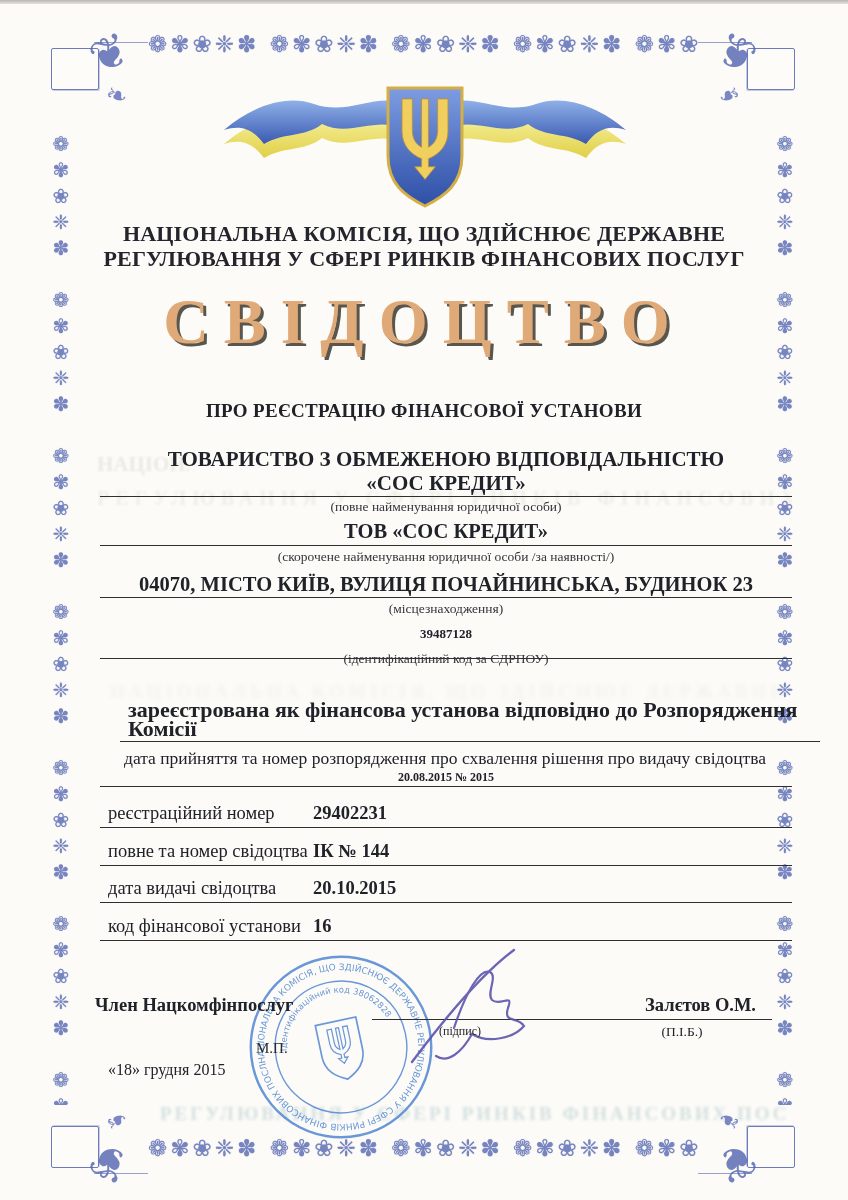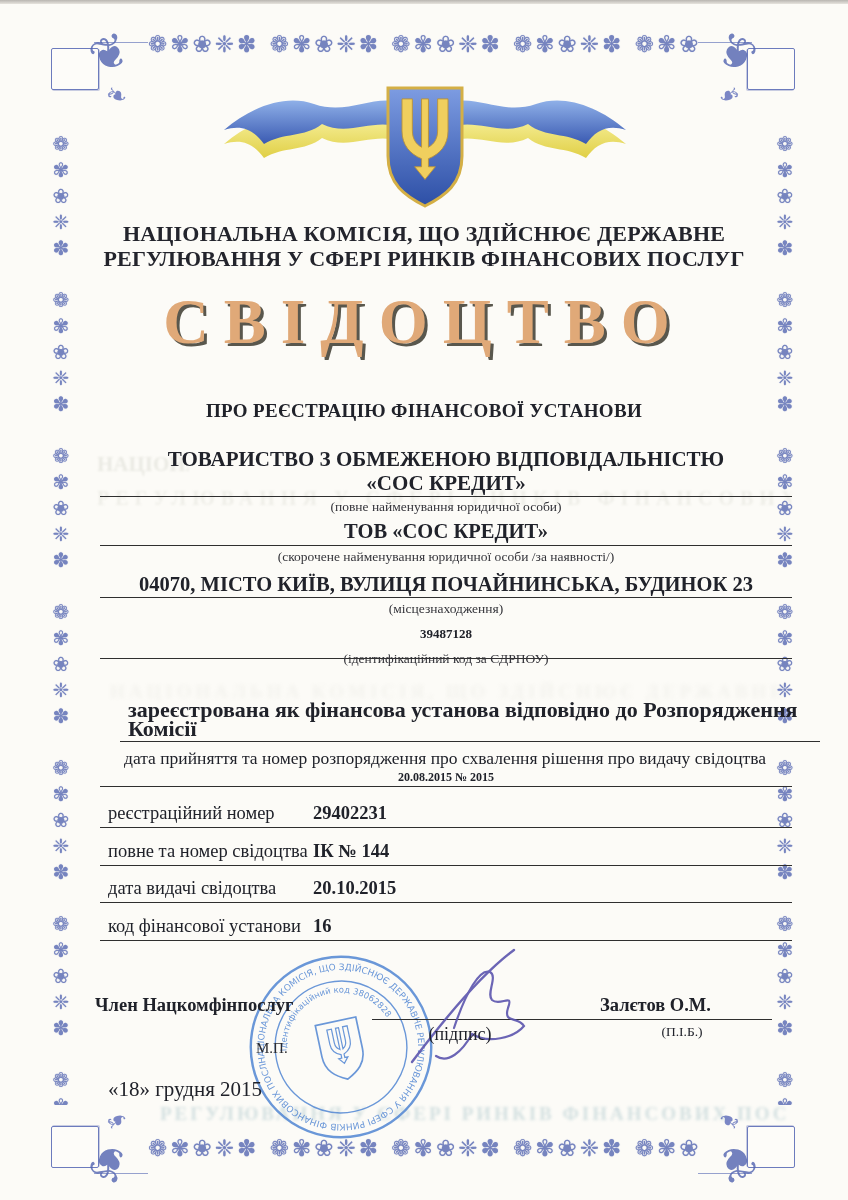--- a/index.html
+++ b/index.html
@@ -59,25 +59,25 @@
   .decision-label{left:95px;top:748px;width:700px;font-size:17.5px;}
   .decision-value{top:768px;font-size:12px;font-weight:bold;line-height:18px;padding-bottom:0;}
 
   .frow{position:absolute;left:100px;width:692px;height:26px;border-bottom:1.4px solid #2f2f2f;}
   .frow .lbl{position:absolute;left:8px;bottom:3px;font-size:18.5px;}
   .frow .val{position:absolute;left:213px;bottom:3px;font-size:18.5px;font-weight:bold;}
   .r1{top:801px;} .r2{top:839px;} .r3{top:876px;} .r4{top:914px;}
 
   .official-title{left:95px;top:995px;font-size:18.5px;font-weight:bold;}
   .sig-underline{left:372px;top:994px;width:400px;height:25px;border-bottom:1.5px solid #2f2f2f;}
-  .sig-caption{left:395px;top:1024px;width:130px;font-size:18px;}
-  .official-name{left:600px;top:995px;width:156px;font-size:18.5px;font-weight:bold;text-align:left;}
+  .sig-caption{left:395px;top:1024px;width:130px;font-size:12px;}
+  .official-name{left:600px;top:995px;width:156px;font-size:18.5px;font-weight:bold;text-align:right;}
   .name-caption{left:624px;top:1024px;width:116px;font-size:13.5px;}
   .seal-abbr{left:256px;top:1040px;font-size:15px;color:#2a2b31;}
-  .issue-date{left:108px;top:1061px;font-size:21px;margin-top:16px;}
+  .issue-date{left:108px;top:1061px;font-size:16px;}
 
   
   .emblem{position:absolute;left:204px;top:72px;width:440px;height:145px;}
   .stampWrap{position:absolute;left:247px;top:953px;width:188px;height:188px;
              transform:rotate(-12deg);opacity:.82;}
   .sigWrap{position:absolute;left:396px;top:944px;width:150px;height:125px;opacity:.9;}
 </style>
 </head>
 <body>
 

